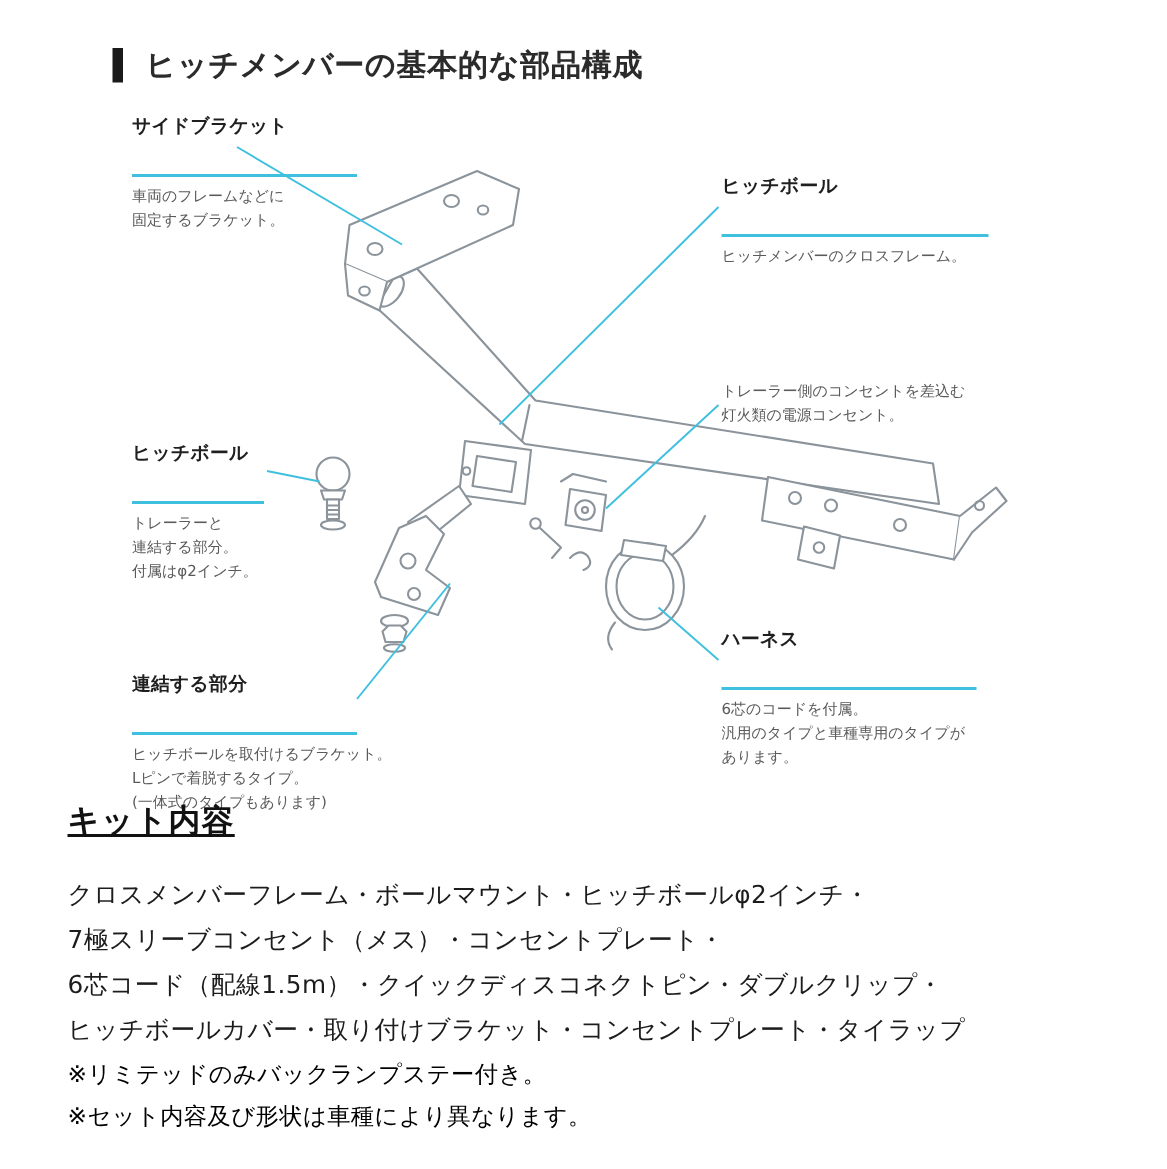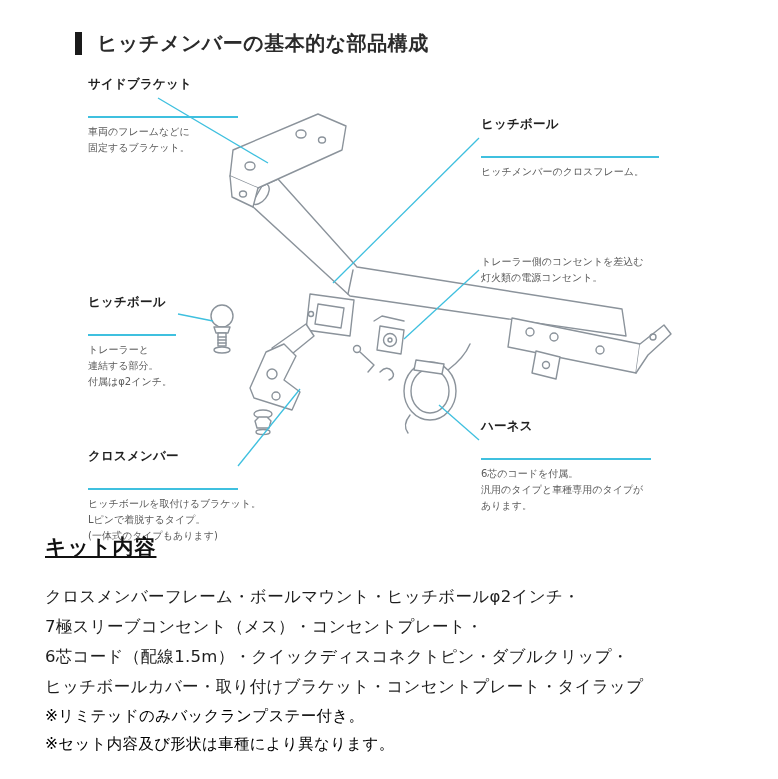--- a/index.html
+++ b/index.html
@@ -153,21 +153,21 @@
   </div>
 
   <div class="callout" style="left:481px;top:418px;width:170px;">
     <div class="callout-label">ハーネス</div>
     <div class="callout-desc">6芯のコードを付属。
 汎用のタイプと車種専用のタイプが
 あります。</div>
   </div>
 
   <div class="callout" style="left:88px;top:448px;width:150px;">
-    <div class="callout-label">クロスメンバー</div>
+    <div class="callout-label">連結する部分</div>
     <div class="callout-desc">ヒッチボールを取付けるブラケット。
 Lピンで着脱するタイプ。
 (一体式のタイプもあります)</div>
   </div>
 
   <div class="kit-heading">キット内容</div>
   <div class="kit-lines">
     <div>クロスメンバーフレーム・ボールマウント・ヒッチボールφ2インチ・</div>
     <div>7極スリーブコンセント（メス）・コンセントプレート・</div>
     <div>6芯コード（配線1.5m）・クイックディスコネクトピン・ダブルクリップ・</div>

